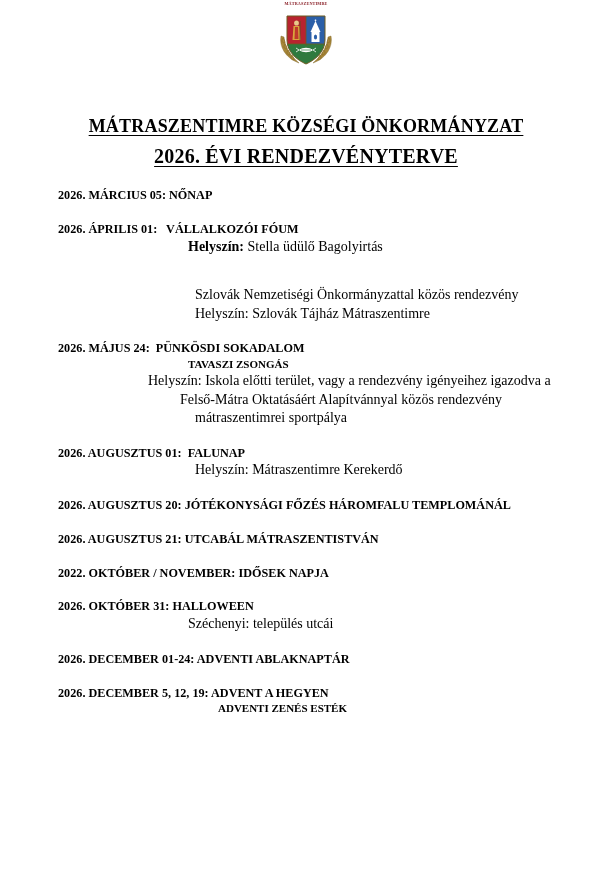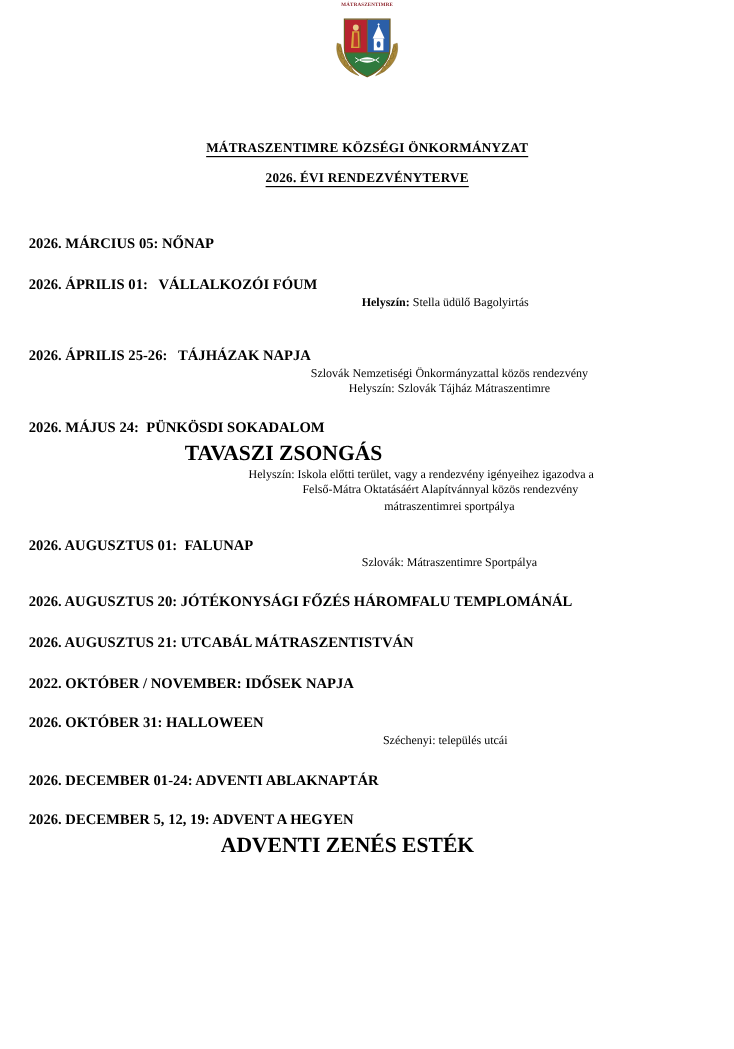--- a/index.html
+++ b/index.html
@@ -51,69 +51,68 @@
     top: 6px;
     left: 0;
   }
 
   
   .doc-title-wrap {
     text-align: center;
     margin-top: 40px;
   }
   .doc-title {
-    font-size: 11px;
+    font-size: 18px;
     font-weight: bold;
     letter-spacing: 0.2px;
     display: inline-block;
     text-decoration: underline;
     text-underline-offset: 2.5px;
     text-decoration-thickness: 1.2px;
     line-height: 1.35;
   }
   .doc-subtitle-wrap {
     text-align: center;
     margin-top: 7px;
   }
   .doc-subtitle {
-    font-size: 11px;
+    font-size: 20px;
     font-weight: bold;
     letter-spacing: 0.2px;
     display: inline-block;
     text-decoration: underline;
     text-underline-offset: 2.5px;
     text-decoration-thickness: 1.2px;
   }
 
   
   .events {
-    margin-top: 39px;
-    padding-left: 24px;
+    margin-top: 20px;
+    padding-left: 58px;
     padding-right: 24px;
   }
   .event {
     margin-bottom: 13px;
   }
   .event-head {
     font-size: 12.2px;
     font-weight: bold;
     line-height: 1.3;
     white-space: pre;
   }
   .event-head-2 {
-    font-size: 18px;
+    font-size: 11px;
     font-weight: bold;
     line-height: 1.35;
     white-space: pre;
   }
   .sub {
-    font-size: 10px;
+    font-size: 14px;
     line-height: 1.32;
     font-weight: normal;
-    text-align: center;
   }
   .sub b { font-weight: bold; }
 
   
   .ind-130 { padding-left: 130px; }
   .ind-137 { padding-left: 137px; }
   .ind-90  { padding-left: 90px; }
   .ind-160 { padding-left: 160px; }
   .ind-122 { padding-left: 122px; }
   .ind-0   { padding-left: 0; }
@@ -189,37 +188,36 @@
   <div class="event gap-md">
     <div class="event-head">2026. MÁRCIUS 05: NŐNAP</div>
   </div>
 
   <div class="event gap-xl">
     <div class="event-head">2026. ÁPRILIS 01:   VÁLLALKOZÓI FÓUM</div>
     <div class="sub ind-130"><b>Helyszín:</b><span> Stella üdülő Bagolyirtás</span></div>
   </div>
 
   <div class="event gap-md">
-    <div class="event-head">2026. ÁPRILIS 25-26:   TÁJHÁZAK NAPJA</div>
     <div class="sub ind-137">Szlovák Nemzetiségi Önkormányzattal közös rendezvény</div>
     <div class="sub ind-137">Helyszín: Szlovák Tájház Mátraszentimre</div>
   </div>
 
   <div class="event gap-md">
     <div class="event-head">2026. MÁJUS 24:  PÜNKÖSDI SOKADALOM</div>
     <div class="event-head-2 ind-130">TAVASZI ZSONGÁS</div>
     <div class="sub ind-90">Helyszín: Iskola előtti terület, vagy a rendezvény igényeihez igazodva a</div>
     <div class="sub ind-122">Felső-Mátra Oktatásáért Alapítvánnyal közös rendezvény</div>
     <div class="sub ind-137">mátraszentimrei sportpálya</div>
   </div>
 
 
   <div class="event gap-md">
     <div class="event-head">2026. AUGUSZTUS 01:  FALUNAP</div>
-    <div class="sub ind-137">Szlovák: Mátraszentimre Sportpálya</div>
+    <div class="sub ind-137">Helyszín: Mátraszentimre Kerekerdő</div>
   </div>
 
   <div class="event gap-md">
     <div class="event-head">2026. AUGUSZTUS 20: JÓTÉKONYSÁGI FŐZÉS HÁROMFALU TEMPLOMÁNÁL</div>
   </div>
 
   <div class="event gap-md">
     <div class="event-head">2026. AUGUSZTUS 21: UTCABÁL MÁTRASZENTISTVÁN</div>
   </div>
 

